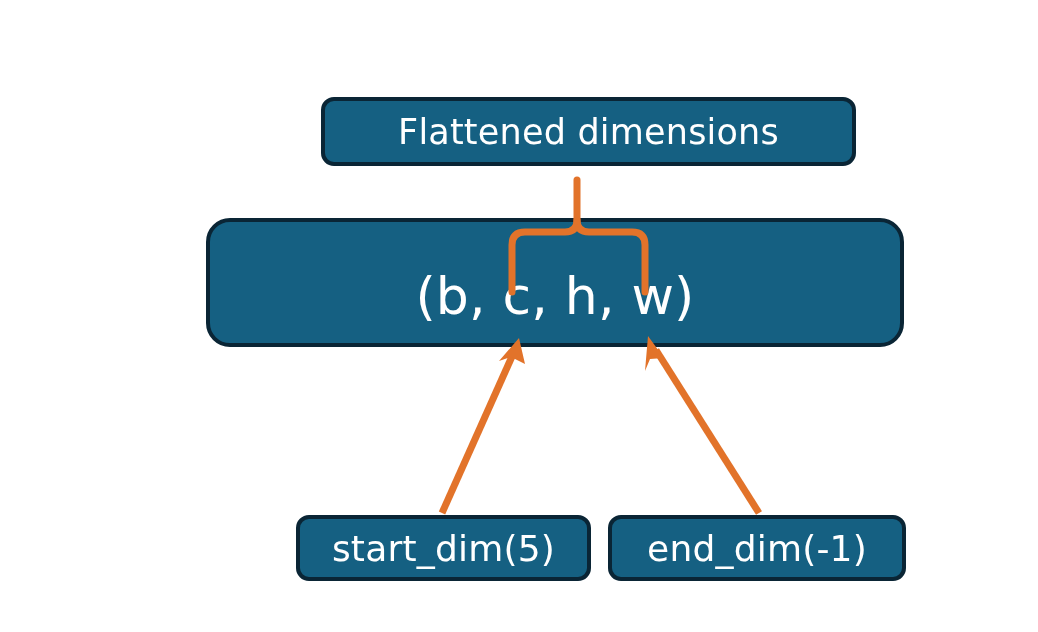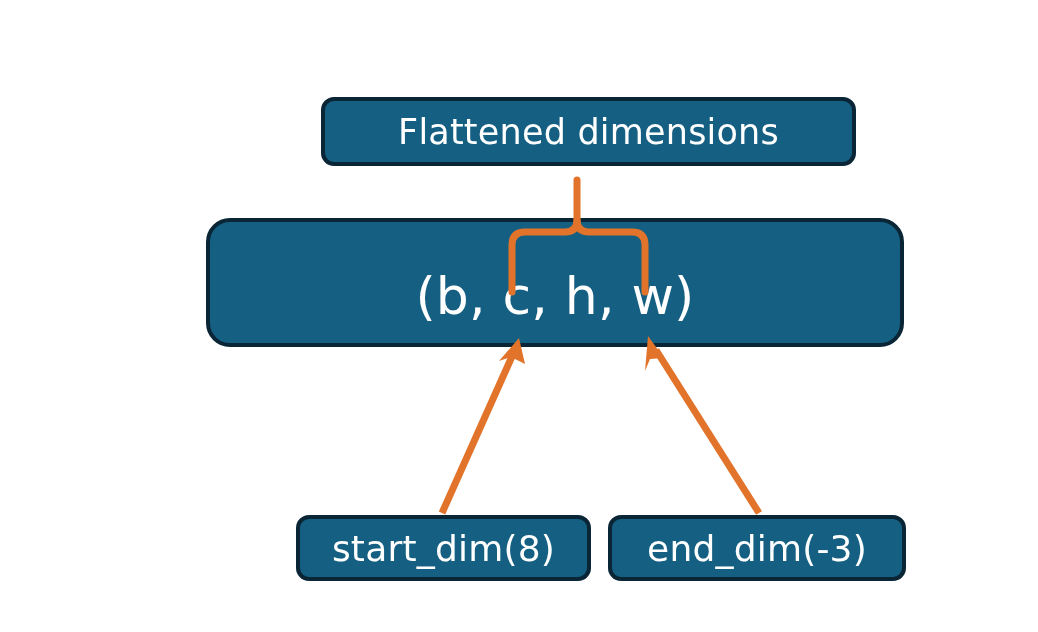--- a/index.html
+++ b/index.html
@@ -129,20 +129,20 @@
 
   <div class="box" id="box-flattened">
     <span class="box-label">Flattened dimensions</span>
   </div>
 
   <div class="box" id="box-shape">
     <span class="box-label">(b, c, h, w)</span>
   </div>
 
   <div class="box" id="box-start-dim">
-    <span class="box-label">start_dim(8)</span>
+    <span class="box-label">start_dim(5)</span>
   </div>
 
   <div class="box" id="box-end-dim">
-    <span class="box-label">end_dim(-3)</span>
+    <span class="box-label">end_dim(-1)</span>
   </div>
 
 </div>
 
 </body></html>

